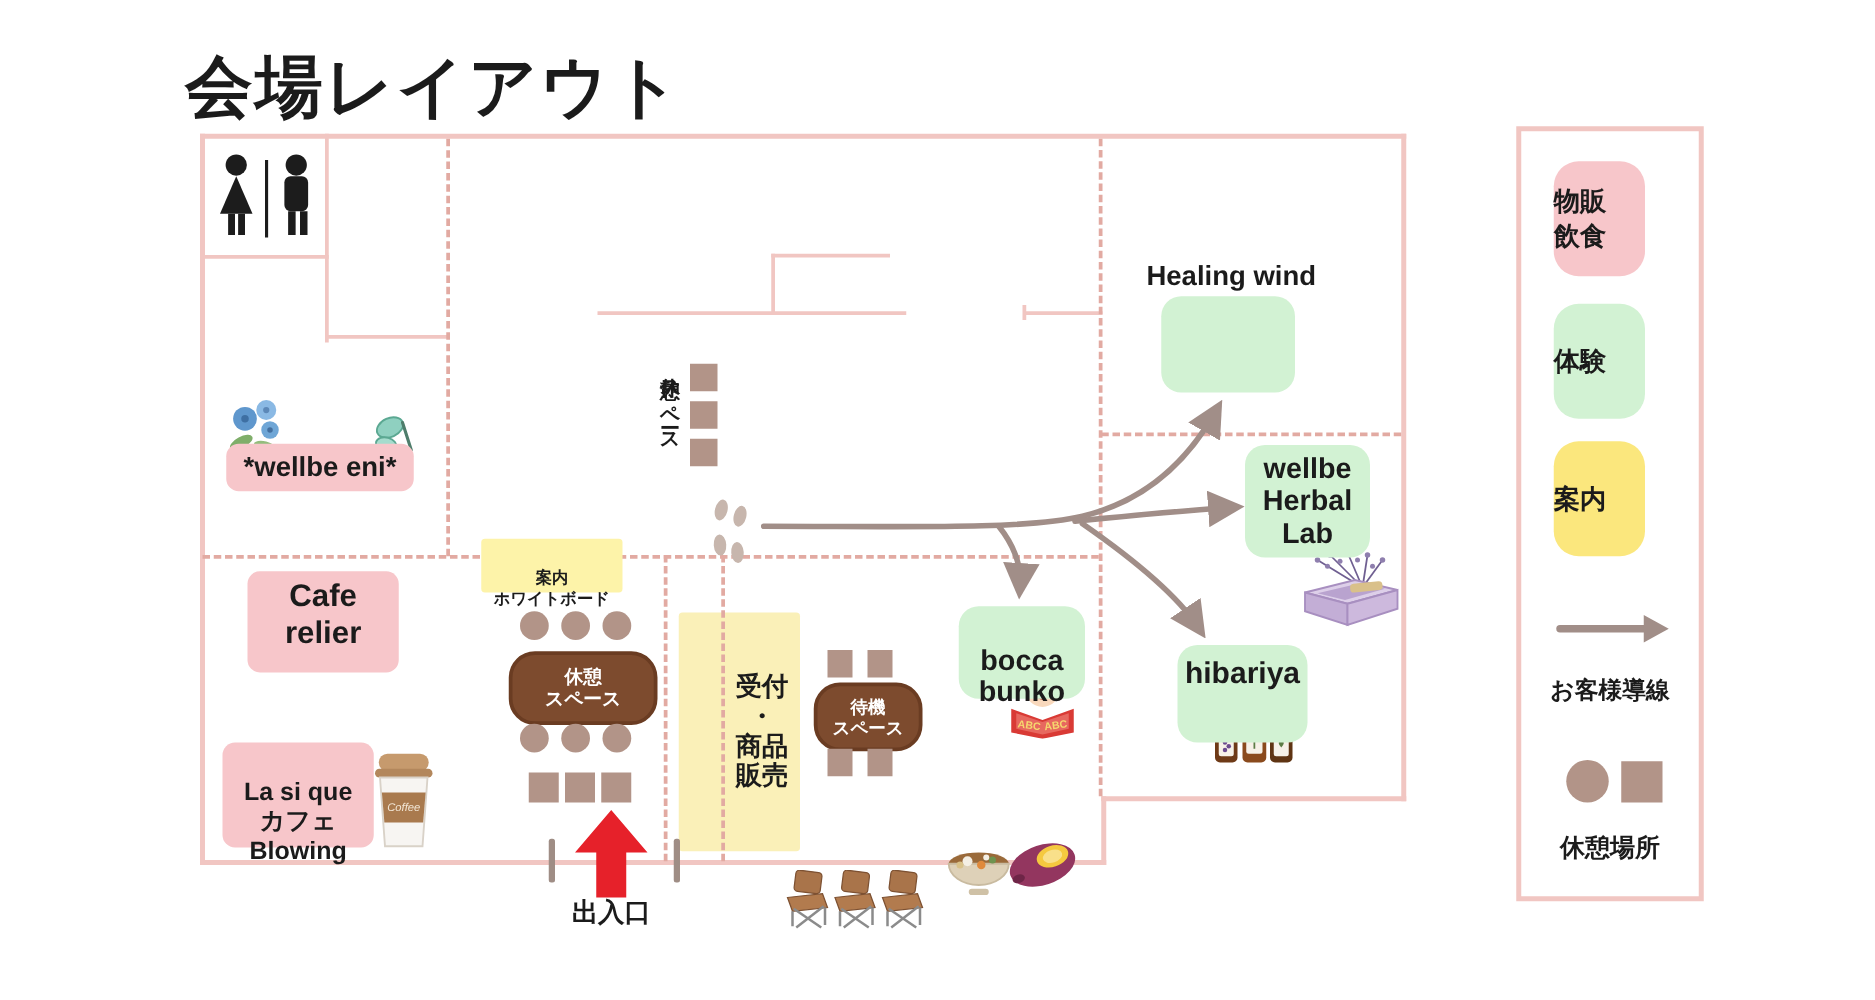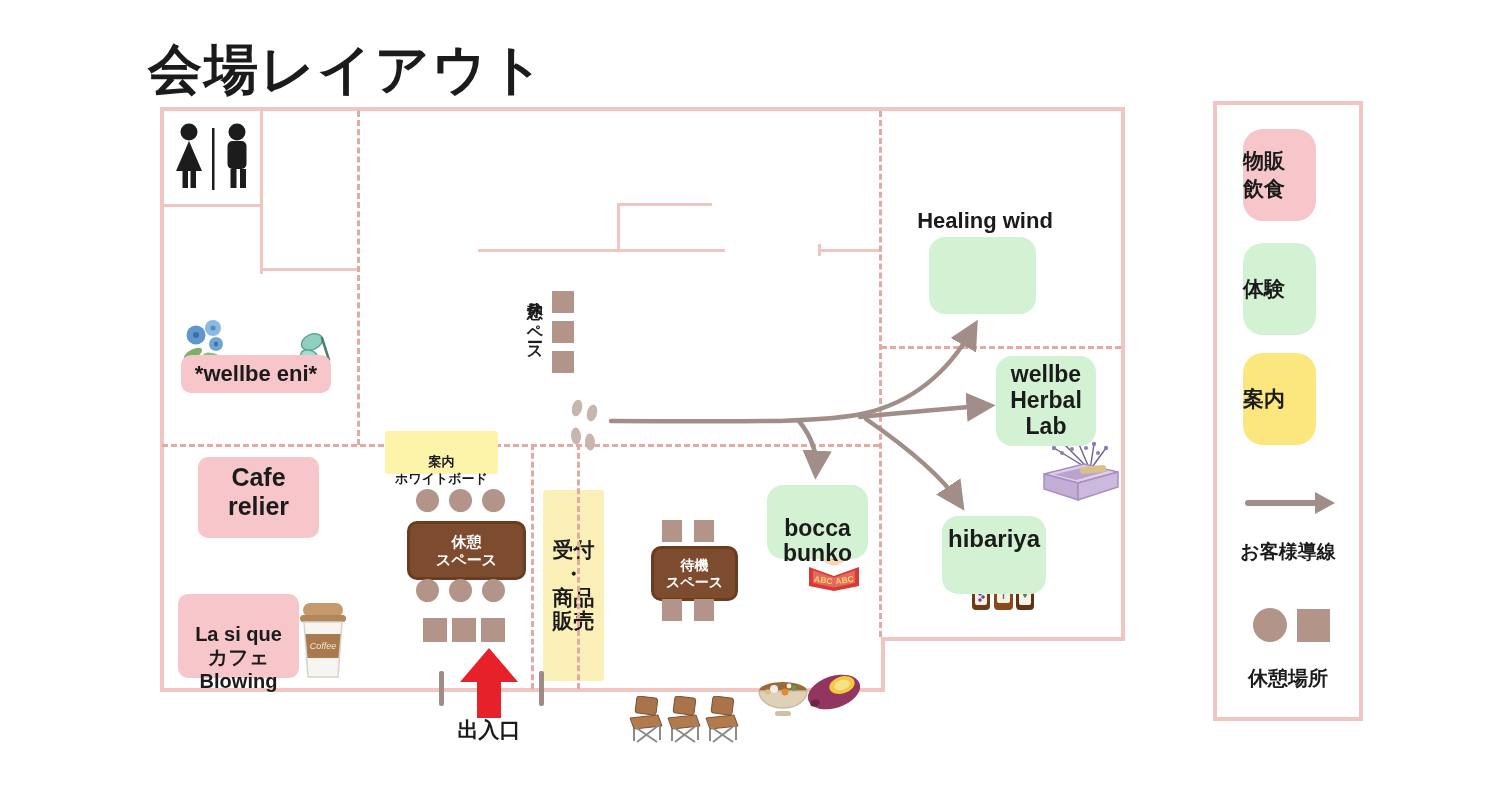--- a/index.html
+++ b/index.html
@@ -6,23 +6,23 @@
   #stage{position:relative;width:1500px;height:800px;background:#fff;overflow:hidden;
          font-family:"Liberation Sans","DejaVu Sans",sans-serif;color:#1b1b1b;}
   .pre{white-space:pre-line;}
   .wall{position:absolute;background:var(--c-wall,#f1c6c2);z-index:1;}
   .dashv{position:absolute;width:0;border-left:3px dashed var(--c-dash,#e2aaa2);z-index:2;}
   .dashh{position:absolute;height:0;border-top:3px dashed var(--c-dash,#e2aaa2);z-index:2;}
   .bar{position:absolute;background:#9f8d85;z-index:4;border-radius:2px;}
   .booth{position:absolute;z-index:3;text-align:center;font-weight:bold;}
   .booth-pink{background:var(--c-pink,#f7c6ca);border-radius:10px;}
   .booth-green{background:var(--c-green,#d2f2d3);border-radius:16px;}
-  .booth-yellow{background:var(--c-yellow_pale,#faf0b8);}
+  .booth-yellow{background:var(--c-yellow_pale,#faf0b8);padding-left:36px;}
   .tbl{position:absolute;z-index:3;background:var(--c-table,#7d4b2e);border:3px solid #6a3c22;
-       border-radius:10px;color:#fff;font-weight:bold;display:flex;align-items:center;justify-content:center;text-align:center;}
+       border-radius:21px;color:#fff;font-weight:bold;display:flex;align-items:center;justify-content:center;text-align:center;}
   .seat-c{position:absolute;z-index:3;background:var(--c-seat,#b29488);border-radius:50%;}
   .seat-s{position:absolute;z-index:3;background:var(--c-seat,#b29488);}
   .lbl{position:absolute;z-index:3;font-weight:bold;text-align:center;}
   .icon{position:absolute;z-index:3;}
   #title{position:absolute;left:148px;top:34px;font-size:54px;font-weight:900;letter-spacing:2px;z-index:3;}
   #flow{position:absolute;left:0;top:0;z-index:4;pointer-events:none;}
   #legend{position:absolute;left:1213px;top:101px;width:142px;height:612px;background:#fff;
           border:4px solid var(--c-wall,#f1c6c2);z-index:3;}
   .lg-box{position:absolute;left:26px;width:73px;height:92px;border-radius:20px;display:flex;
           align-items:center;justify-content:flex-start;font-size:21px;font-weight:bold;text-align:center;}

